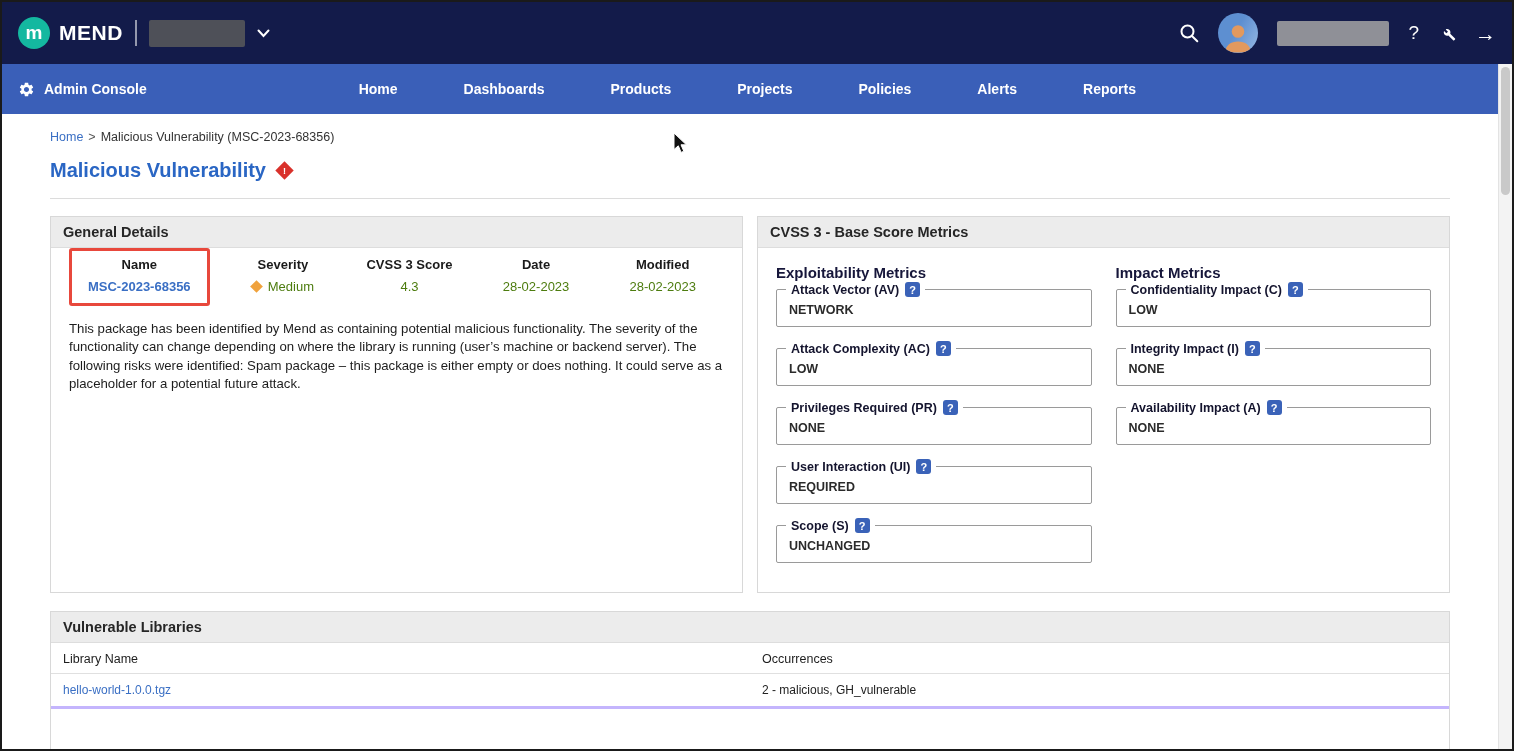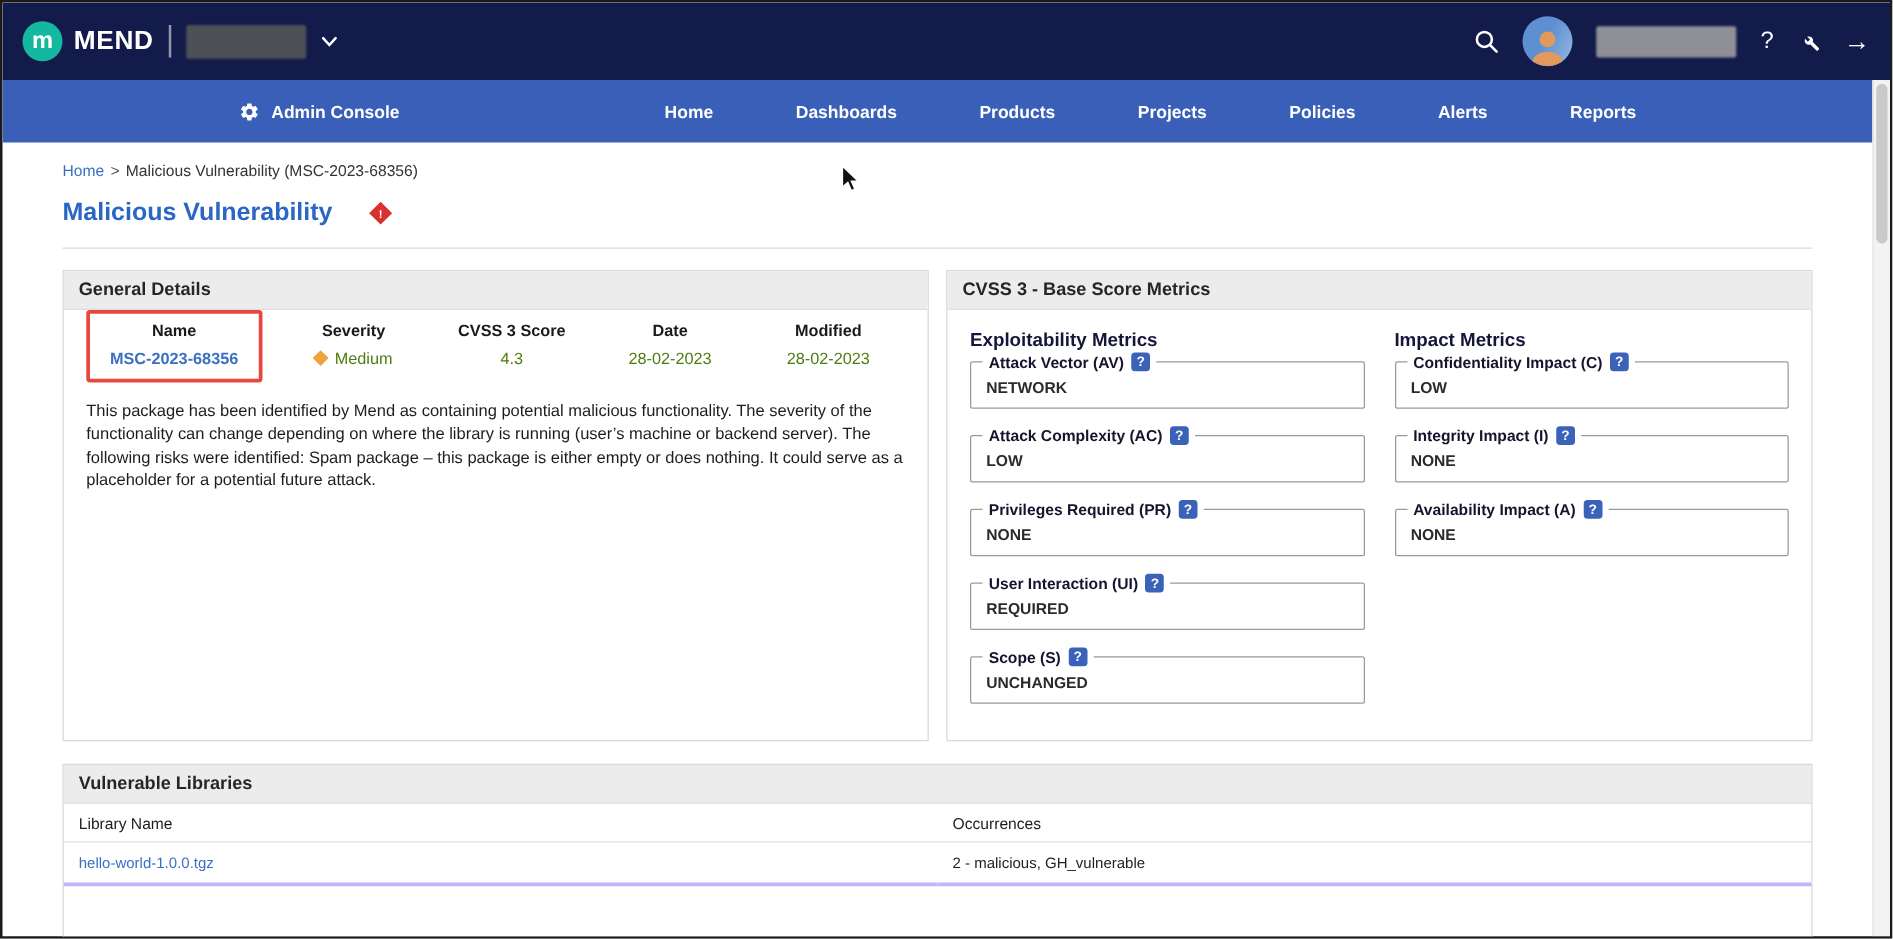--- a/index.html
+++ b/index.html
@@ -19,31 +19,31 @@
   .topbar-right { margin-left:auto; display:flex; align-items:center; gap:19px; }
   .icon-btn { display:flex; align-items:center; justify-content:center; cursor:pointer; }
   .avatar { width:40px; height:40px; border-radius:50%; overflow:hidden;
             background:linear-gradient(120deg,#5d8fd1 45%,#97b9e4); display:flex; align-items:flex-end; justify-content:center; cursor:pointer; }
   .user-redacted { width:112px; height:25px; background:#8f9097; cursor:pointer; }
   .help-q { font-size:19px; color:#fff; }
   .logout { font-size:21px; color:#fff; line-height:1; }
 
   
   .navbar { height:50px; background:#3a5fb8; display:flex; align-items:center; padding:0 16px; color:#fff;
-            width:calc(100% - 14px);justify-content:center; }
+            width:calc(100% - 14px); }
   .admin { display:flex; align-items:center; gap:9px; font-weight:700; font-size:14px; cursor:pointer; }
   .nav-items { list-style:none; display:flex; gap:66px; margin-left:212px; font-size:14px; font-weight:600; }
   .nav-items li { cursor:pointer; white-space:nowrap; }
 
   
   .content { width:calc(100% - 14px); }
   .breadcrumb { padding:16px 0 0 48px; font-size:12.5px; color:#333; }
   .breadcrumb .crumb-link { color:#3a6fc4; cursor:pointer; text-decoration:none; }
   .breadcrumb .sep { margin:0 5px; color:#555; }
-  .title-row { margin:15px 0 16px 48px; display:flex; align-items:center;gap:20px; }
+  .title-row { margin:15px 0 16px 48px; display:flex; align-items:center; }
   .page-title { font-size:20px; font-weight:700; color:#2a66c4; }
   .title-diamond { position:relative; width:13px; height:13px; background:#d9312b; transform:rotate(45deg);
                    margin-left:12px; flex:0 0 auto; }
   .title-diamond span { position:absolute; inset:0; transform:rotate(-45deg); color:#fff; font-size:9px;
                         font-weight:700; display:flex; align-items:center; justify-content:center; }
   .rule { margin:15px 48px 0; height:1px; background:#dcdcdc; }
 
   .panels-row { margin:17px 48px 0; display:flex; gap:14px; height:377px; }
   .panel { border:1px solid #d8d8d8; background:#fff; flex:1 1 0; overflow:hidden; }
   .panel-header { background:#ececec; padding:7px 12px; font-weight:700; font-size:14.5px; color:#262626;

